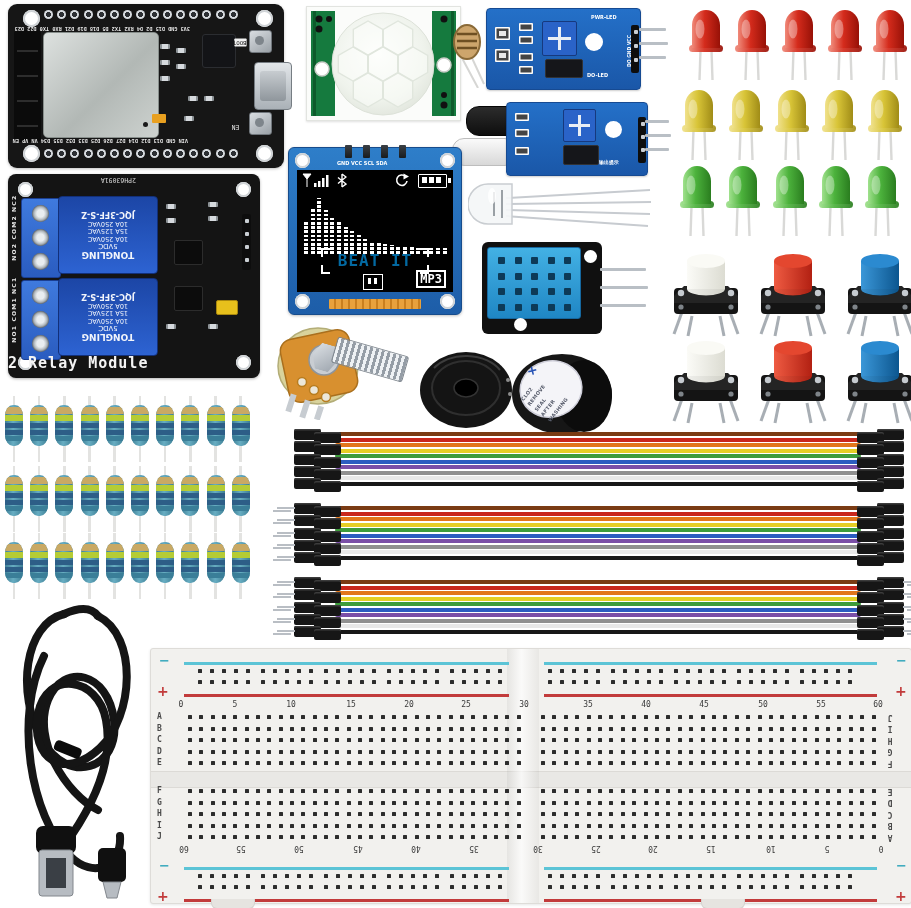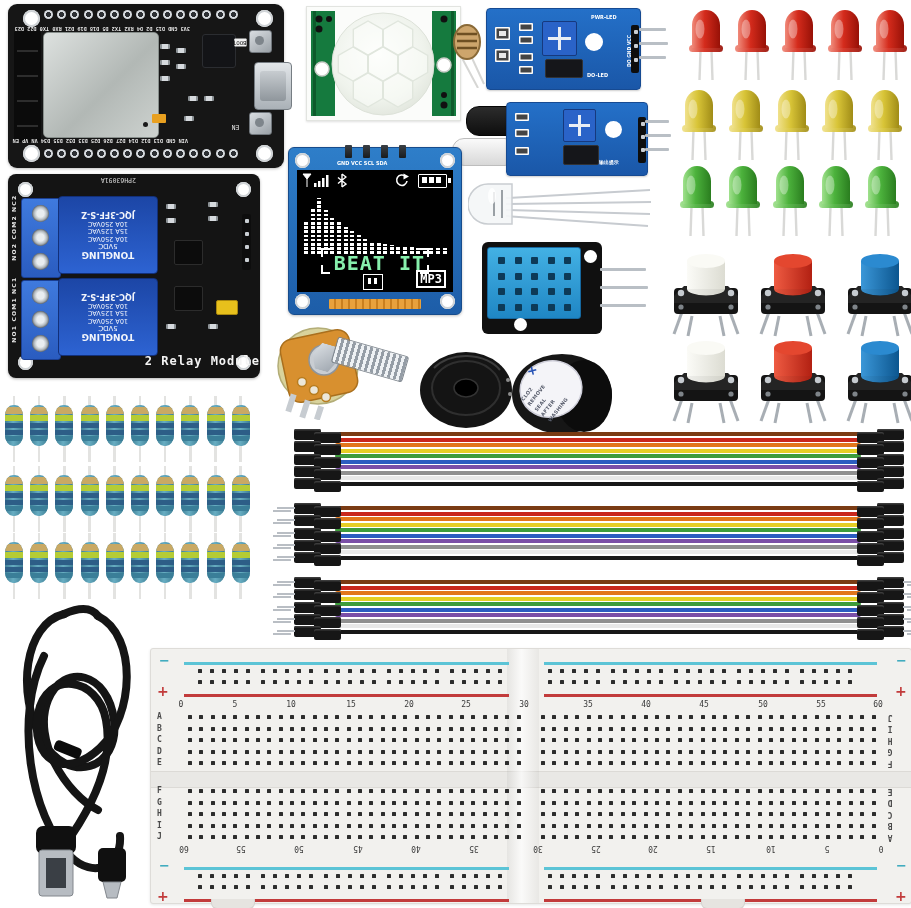--- a/index.html
+++ b/index.html
@@ -44,29 +44,29 @@
   .relay-blue{background:linear-gradient(180deg,#2d63d2,#1c46a6);border:1px solid #12307a;border-radius:4px;
               display:flex;flex-direction:column-reverse;align-items:center;justify-content:center;transform:rotate(180deg)}
   .relay-blue span{position:static;display:block;color:#f2f5fb;line-height:1.15;white-space:nowrap}
   .term{background:linear-gradient(180deg,#3f7ade,#2a5cc0);border:1px solid #1b3f92;border-radius:3px}
   .screw{width:17px;height:17px;border-radius:50%;background:radial-gradient(circle,#e9edf0 0 30%,#9aa2a9 65%,#5c646b);box-shadow:inset 0 0 2px #333}
   .termlbl{color:#e8e8e8;font-size:10px;font-weight:bold;writing-mode:vertical-rl;transform:rotate(180deg) scale(.6);transform-origin:center;letter-spacing:2px;white-space:nowrap}
   .opto{background:#0c0c0c;border:1px solid #2c2c2c;border-radius:2px}
   .header{background:#0d0d0d;border-radius:2px}
   .header i{position:absolute;left:3px;width:4px;height:4px;background:#c9ced3;border-radius:1px}
   .jumper{background:#e7c01c;border:1px solid #a8870e;border-radius:2px}
-  .relay-title{color:#f4f4f4;font-size:12px;font-weight:bold;width:100%;text-align:right;letter-spacing:1px}
+  .relay-title{color:#f4f4f4;font-size:15px;font-weight:bold;width:100%;text-align:left;letter-spacing:1px}
   .relay-code{color:#d9d9d9;font-size:9px;transform:rotate(180deg) scale(.72)}
   
   .oled{left:288px;top:147px;width:172px;height:166px;background:linear-gradient(180deg,#2e7ec9,#1d5da8);border-radius:6px;border:1px solid #174c8c;box-shadow:0 1px 3px rgba(0,0,0,.25)}
   .oled-screen{left:8px;top:22px;width:156px;height:122px;background:#000;overflow:hidden}
   .oled-pin{width:7px;height:13px;background:linear-gradient(180deg,#3a3f44,#181b1e);border-radius:1px}
   .eqbar{bottom:0;width:4px;background:repeating-linear-gradient(to top,#fff 0 2.6px,rgba(0,0,0,0) 2.6px 4.2px)}
   .corner{width:7px;height:7px}
-  .oled-track{color:#86efac;font-size:20px;font-weight:bold;letter-spacing:1px;width:100%;text-align:right}
+  .oled-track{color:#0369a1;font-size:16px;font-weight:bold;letter-spacing:1px;width:100%;text-align:center}
   .mp3{color:#fff;border:2px solid #fff;font-size:12px;font-weight:bold;padding:0 2px;line-height:14px}
   .pausebox{width:18px;height:14px;border:1.5px solid #fff}
   .pausebox i{position:absolute;top:2.5px;width:3px;height:6.5px;background:#fff}
   .batt{width:27px;height:12px;border:1.5px solid #fff;border-radius:1px}
   .batt i{position:absolute;top:2px;width:5px;height:5.5px;background:#fff}
   .batt u{position:absolute;right:-5px;top:3px;width:3px;height:5px;background:#fff}
   .flex-ribbon{background:repeating-linear-gradient(90deg,#e8a13c 0 5px,#c97f1e 5px 7px);border-radius:1px}
   
   .dht-board{left:482px;top:242px;width:120px;height:92px;background:#101010;border-radius:6px}
   .dht-blue{left:5px;top:5px;width:92px;height:70px;background:linear-gradient(180deg,#43b1e4,#1f86c4);border-radius:3px;border:1px solid #1568a0}

